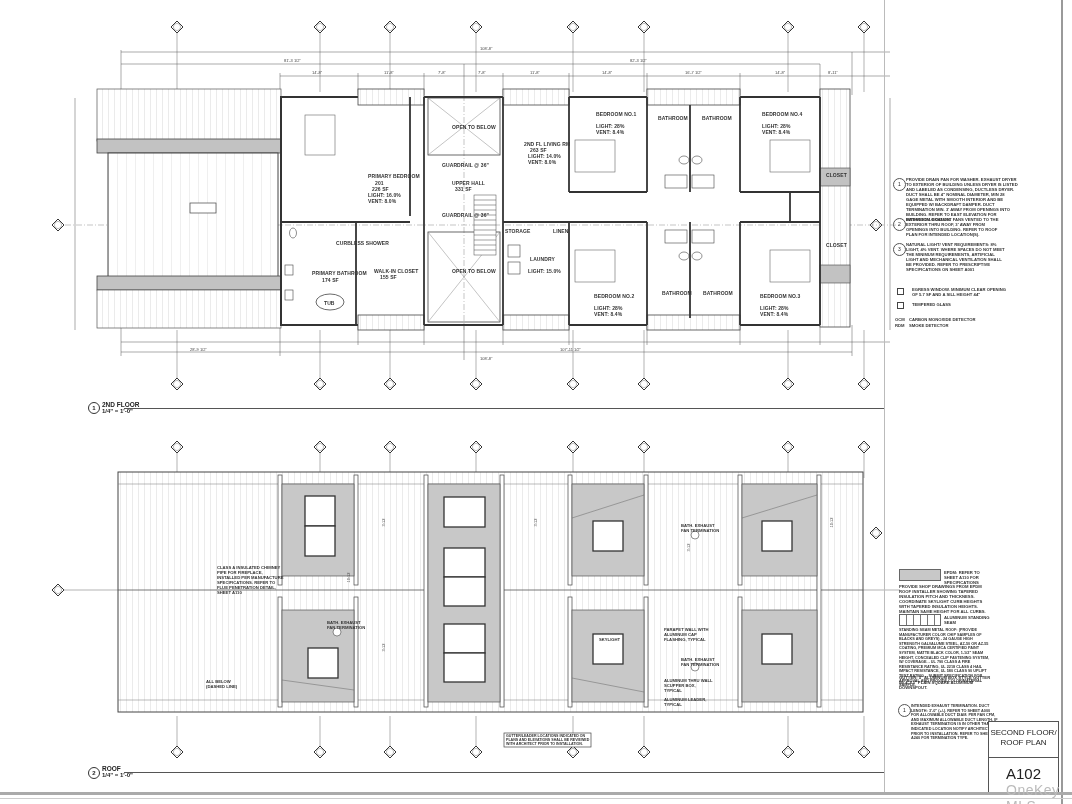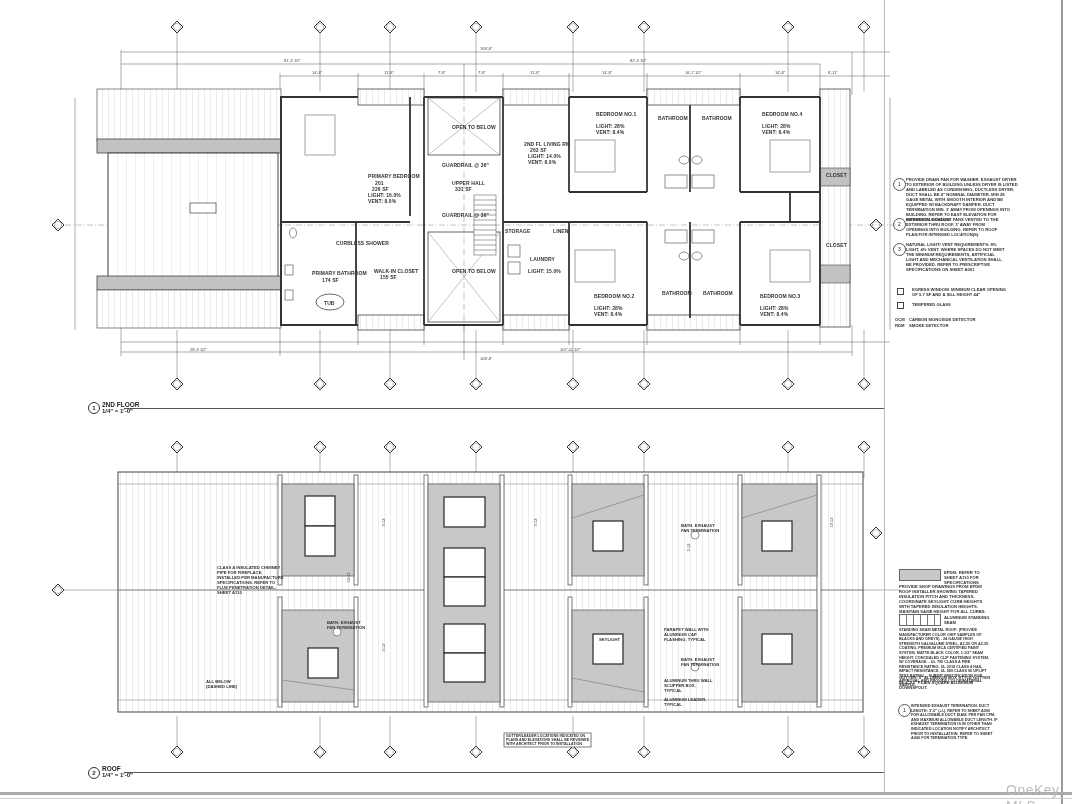--- a/index.html
+++ b/index.html
@@ -425,19 +425,23 @@
   <div class="note-text" style="left:681px;top:523px;width:40px">BATH. EXHAUST FAN TERMINATION</div>
   <div class="note-text" style="left:506px;top:734px;width:84px;font-size:3.6px;line-height:4.2px">GUTTER/LEADER LOCATIONS INDICATED ON PLANS AND ELEVATIONS SHALL BE REVIEWED WITH ARCHITECT PRIOR TO INSTALLATION.</div>
 
   <span class="dim" style="left:380px;top:520px;transform:rotate(-90deg)">3:12</span>
   <span class="dim" style="left:380px;top:645px;transform:rotate(-90deg)">3:12</span>
   <span class="dim" style="left:532px;top:520px;transform:rotate(-90deg)">3:12</span>
   <span class="dim" style="left:685px;top:545px;transform:rotate(-90deg)">3:12</span>
   <span class="dim" style="left:343px;top:575px;transform:rotate(-90deg)">10:12</span>
   <span class="dim" style="left:826px;top:520px;transform:rotate(-90deg)">10:12</span>
 
+  <div class="title-block">
+    <div class="tb-name">SECOND FLOOR/ ROOF PLAN</div>
+    <div class="tb-num">A102</div>
+  </div>
 
   <div class="sep-line"></div>
   <div class="border-right"></div>
   <div class="border-bottom"></div>
   <div class="border-bottom2"></div>
   <div class="watermark">OneKey MLS</div>
 </div>
 
 </body></html>

